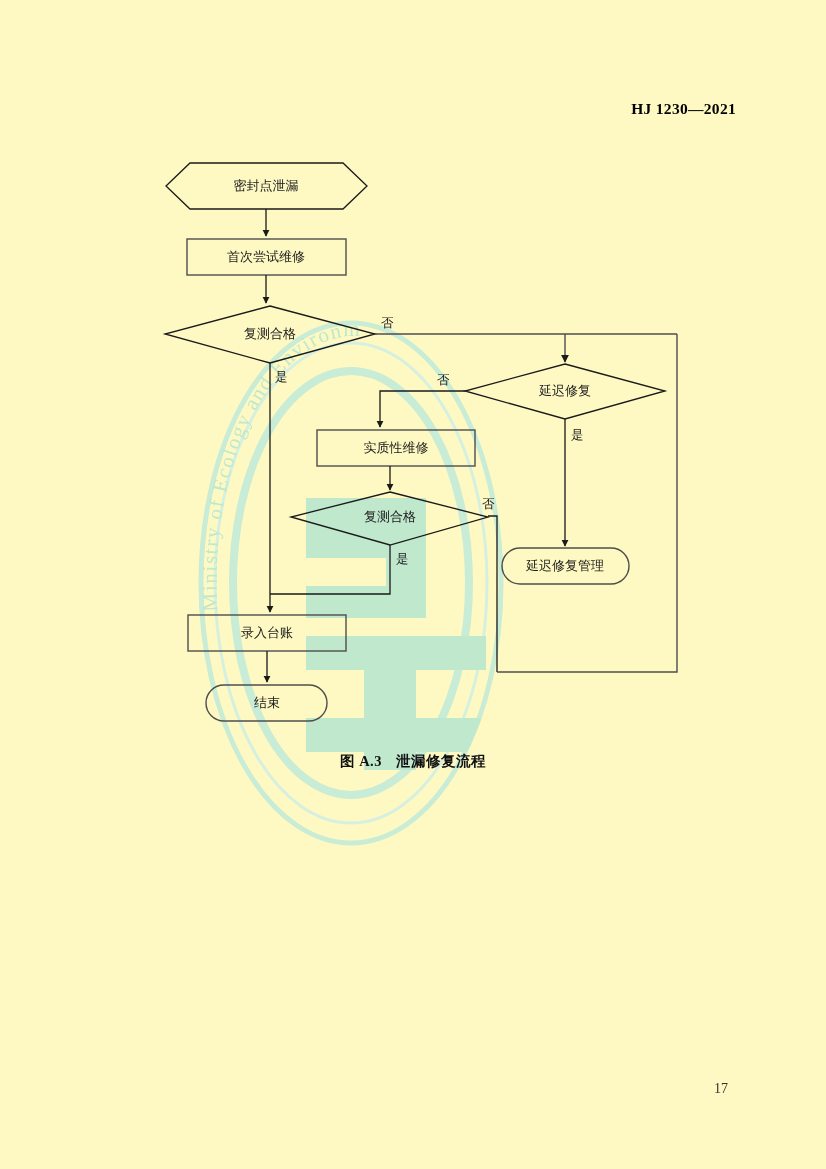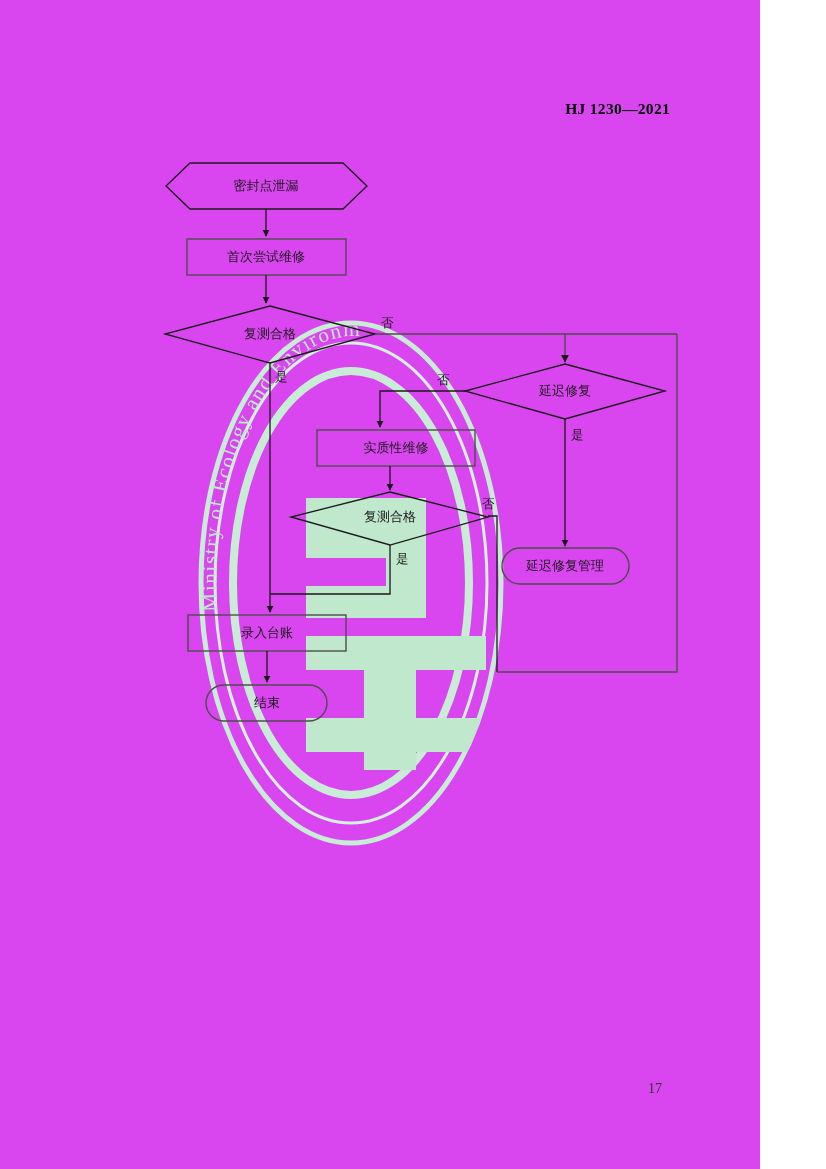--- a/index.html
+++ b/index.html
@@ -6,23 +6,23 @@
     margin: 0;
     padding: 0;
     background: #ffffff;
   }
   body {
     font-family: "Liberation Serif", "DejaVu Serif", serif;
     color: #000000;
   }
   #page {
     position: relative;
-    width: 760px;
+    width: 826px;
     height: 1169px;
-    background: #d946ef;
+    background: #fef9c3;
     overflow: hidden;
   }
 
   
   #doc-header {
     position: absolute;
     top: 100px;
     right: 90px;
     font-size: 15.5px;
     font-weight: bold;
@@ -228,16 +228,19 @@
     </g>
 
     <line class="line-dark" x1="267" y1="651" x2="267" y2="682" marker-end="url(#arrow)"></line>
 
     <g>
       <rect class="shape" x="206" y="685" width="121" height="36" rx="18" ry="18"></rect>
       <text class="node-label" x="267" y="704">结束</text>
     </g>
   </svg>
 
+  <div id="figure-caption">
+    <span>图 A.3</span><span class="cap-gap"></span><span>泄漏修复流程</span>
+  </div>
 
   <div id="page-number">17</div>
 
 </div>
 
 </body></html>

